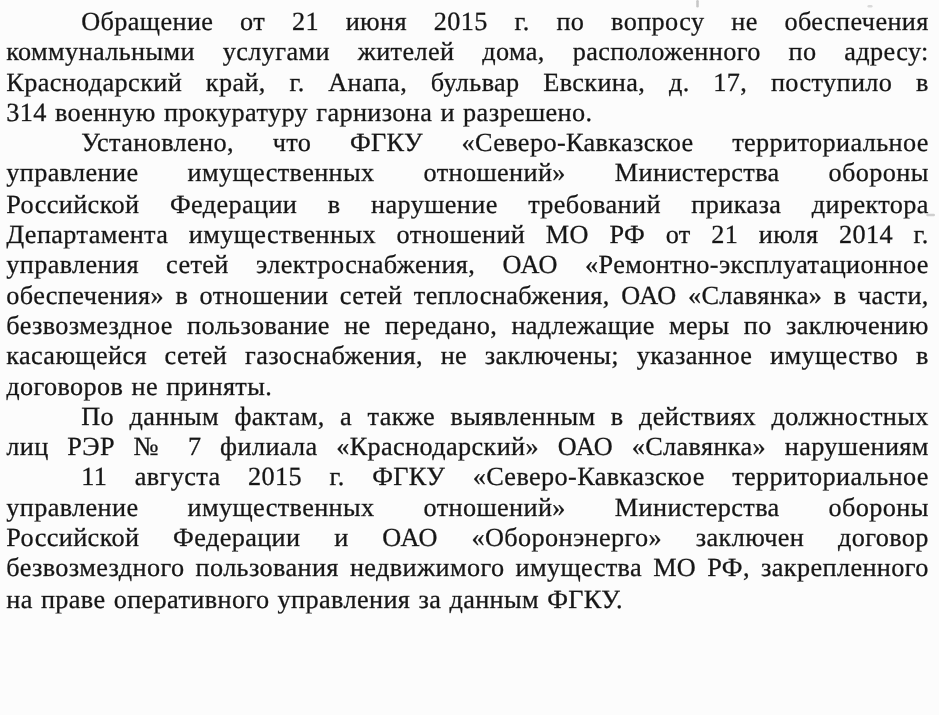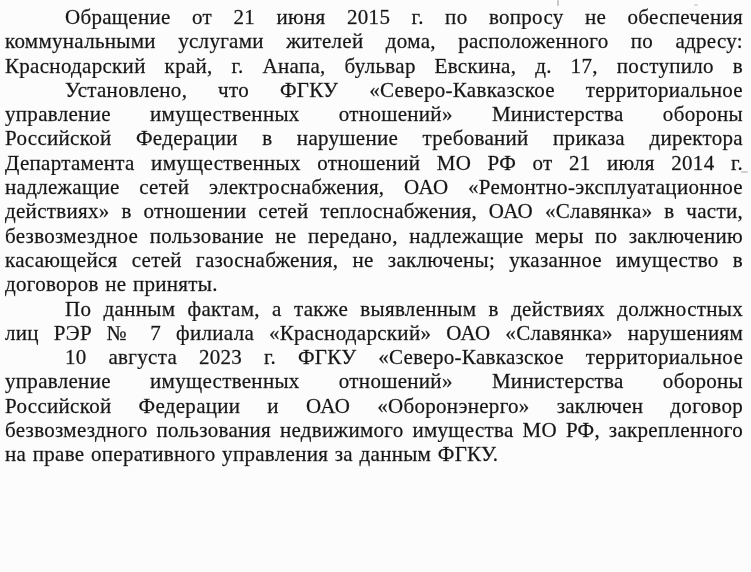--- a/index.html
+++ b/index.html
@@ -43,38 +43,39 @@
 </style>
 </head>
 <body>
 
 <div class="page">
   <div class="doc">
       <div class="para">
         <div class="line just indent">Обращение от 21 июня 2015 г. по вопросу не обеспечения</div>
         <div class="line just">коммунальными услугами жителей дома, расположенного по адресу:</div>
         <div class="line just">Краснодарский край, г. Анапа, бульвар Евскина, д. 17, поступило в</div>
+        <div class="line end">314 военную прокуратуру гарнизона и разрешено.</div>
       </div>
       <div class="para">
         <div class="line just indent">Установлено, что ФГКУ «Северо-Кавказское территориальное</div>
         <div class="line just">управление имущественных отношений» Министерства обороны</div>
         <div class="line just">Российской Федерации в нарушение требований приказа директора</div>
         <div class="line just">Департамента имущественных отношений МО РФ от 21 июля 2014 г.</div>
-        <div class="line just">надлежащие сетей электроснабжения, ОАО «Ремонтно-эксплуатационное</div>
-        <div class="line just">действиях» в отношении сетей теплоснабжения, ОАО «Славянка» в части,</div>
+        <div class="line just">управления сетей электроснабжения, ОАО «Ремонтно-эксплуатационное</div>
+        <div class="line just">обеспечения» в отношении сетей теплоснабжения, ОАО «Славянка» в части,</div>
         <div class="line just">безвозмездное пользование не передано, надлежащие меры по заключению</div>
         <div class="line just">касающейся сетей газоснабжения, не заключены; указанное имущество в</div>
         <div class="line end">договоров не приняты.</div>
       </div>
       <div class="para">
         <div class="line just indent">По данным фактам, а также выявленным в действиях должностных</div>
         <div class="line just">лиц РЭР № 7 филиала «Краснодарский» ОАО «Славянка» нарушениям</div>
       </div>
       <div class="para">
-        <div class="line just indent">10 августа 2023 г. ФГКУ «Северо-Кавказское территориальное</div>
+        <div class="line just indent">11 августа 2015 г. ФГКУ «Северо-Кавказское территориальное</div>
         <div class="line just">управление имущественных отношений» Министерства обороны</div>
         <div class="line just">Российской Федерации и ОАО «Оборонэнерго» заключен договор</div>
         <div class="line just">безвозмездного пользования недвижимого имущества МО РФ, закрепленного</div>
         <div class="line end">на праве оперативного управления за данным ФГКУ.</div>
       </div>
     </div>
   <span class="speck s1"></span>
   <span class="speck s2"></span>
   <span class="speck s3"></span>
   <span class="speck s4"></span>

